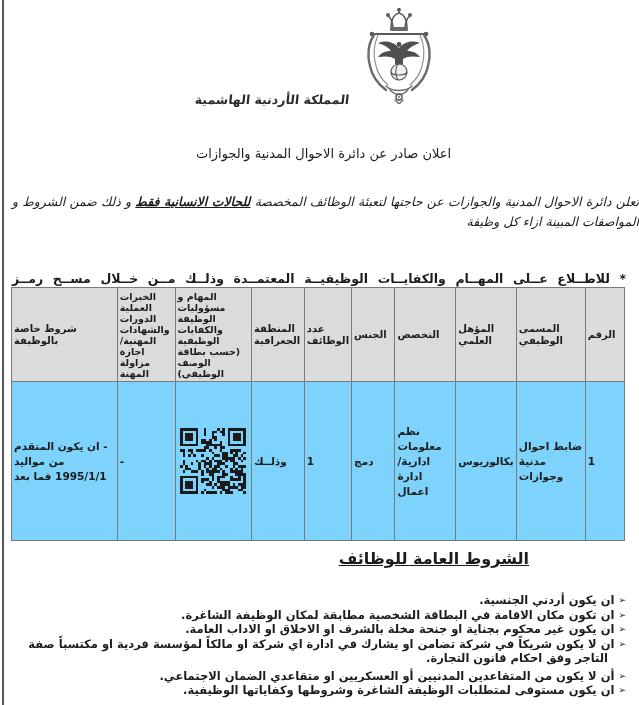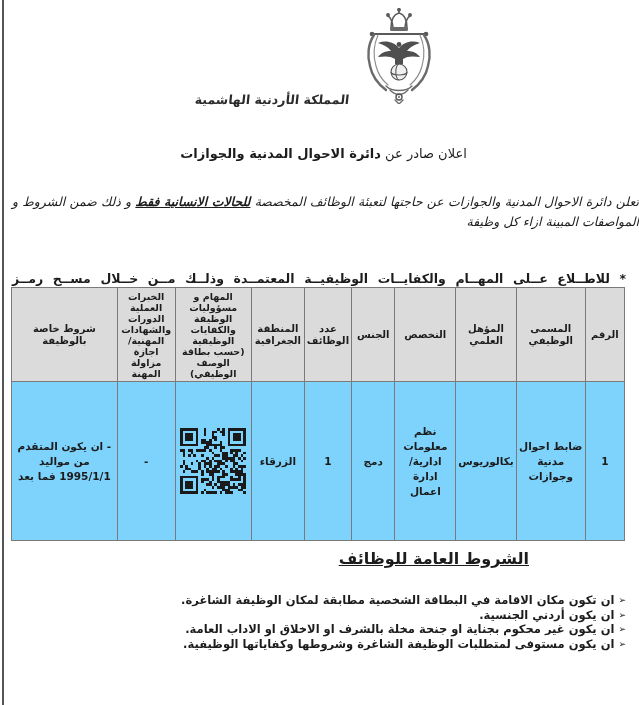--- a/index.html
+++ b/index.html
@@ -27,21 +27,21 @@
     letter-spacing:-0.5px;
     color:#2b2b2b;
     transform:skewX(-6deg);
     display:inline-block;
   }
   
   .doc-title{
     position:absolute;top:146px;left:0;width:639px;
     text-align:center;font-size:13px;
   }
-  .doc-title .dept{font-weight:bold;margin-left:8px;}
+  .doc-title .dept{font-weight:normal;margin-left:8px;}
   
   .intro{
     position:absolute;top:179px;right:0;left:12px;
     font-size:12.5px;line-height:20px;
     text-align:justify;
     font-style:italic;
   }
   .intro .hl{font-weight:bold;text-decoration:underline;}
   .qr-note{
     position:absolute;top:236px;right:13px;left:12px;
@@ -51,21 +51,21 @@
   }
   
   table.jobs{
     position:absolute;top:287px;right:14px;
     width:614px;
     border-collapse:collapse;
     direction:rtl;
   }
   table.jobs th,table.jobs td{
     border:1px solid #7a7a7a;
-    text-align:center;vertical-align:middle;
+    text-align:left;vertical-align:middle;
     padding:1px 2px;
   }
   table.jobs th{
     background:#dbdbdb;
     font-weight:bold;font-size:10px;line-height:12px;
     height:91px;
   }
   table.jobs th.small{font-size:9.5px;line-height:11px;}
   table.jobs td{
     font-weight:bold;font-size:10.5px;line-height:15px;
@@ -177,21 +177,21 @@
       <th class="small">الخبرات العملية الدورات والشهادات المهنية/اجازة مزاولة المهنة</th>
       <th>شروط خاصة بالوظيفة</th>
     </tr>
     <tr>
       <td>1</td>
       <td>ضابط احوال مدنية وجوازات</td>
       <td>بكالوريوس</td>
       <td>نظم معلومات ادارية/ادارة اعمال</td>
       <td>دمج</td>
       <td>1</td>
-      <td>الزرقاء</td>
+      <td>وذلــك</td>
       <td class="qr-cell">
         <svg id="qr" width="66" height="66" viewBox="0 0 25 25" shape-rendering="crispEdges">
               <rect x="0" y="0" width="1" height="1" fill="#1a1a1a"></rect>
               <rect x="1" y="0" width="1" height="1" fill="#1a1a1a"></rect>
               <rect x="2" y="0" width="1" height="1" fill="#1a1a1a"></rect>
               <rect x="3" y="0" width="1" height="1" fill="#1a1a1a"></rect>
               <rect x="4" y="0" width="1" height="1" fill="#1a1a1a"></rect>
               <rect x="5" y="0" width="1" height="1" fill="#1a1a1a"></rect>
               <rect x="6" y="0" width="1" height="1" fill="#1a1a1a"></rect>
               <rect x="9" y="0" width="1" height="1" fill="#1a1a1a"></rect>
@@ -497,18 +497,20 @@
       </td>
       <td>-</td>
       <td><span>- ان يكون المتقدم من مواليد </span><b>1995/1/1</b><span> فما بعد</span></td>
     </tr>
   </tbody>
     </table>
 
   <div class="cond-heading">الشروط العامة للوظائف</div>
 
   <div class="cond-list">
+    <div class="cond-item"><span class="bullet">➢</span><span>ان يكون أردني الجنسية.</span></div>
     <div class="cond-item"><span class="bullet">➢</span><span>ان تكون مكان الاقامة في البطاقة الشخصية مطابقة لمكان الوظيفة الشاغرة.</span></div>
-    <div class="cond-item"><span class="bullet">➢</span><span>ان يكون أردني الجنسية.</span></div>
     <div class="cond-item"><span class="bullet">➢</span><span>ان يكون غير محكوم بجناية او جنحة مخلة بالشرف او الاخلاق او الاداب العامة.</span></div>
+    <div class="cond-item"><span class="bullet">➢</span><span>ان لا يكون شريكاً في شركة تضامن او يشارك في ادارة اي شركة او مالكاً لمؤسسة فردية او مكتسباً صفة التاجر وفق احكام قانون التجارة.</span></div>
+    <div class="cond-item gap"><span class="bullet">➢</span><span>أن لا يكون من المتقاعدين المدنيين أو العسكريين او متقاعدي الضمان الاجتماعي.</span></div>
     <div class="cond-item"><span class="bullet">➢</span><span>ان يكون مستوفى لمتطلبات الوظيفة الشاغرة وشروطها وكفاياتها الوظيفية.</span></div>
   </div>
 </div>
 
 </body></html>

